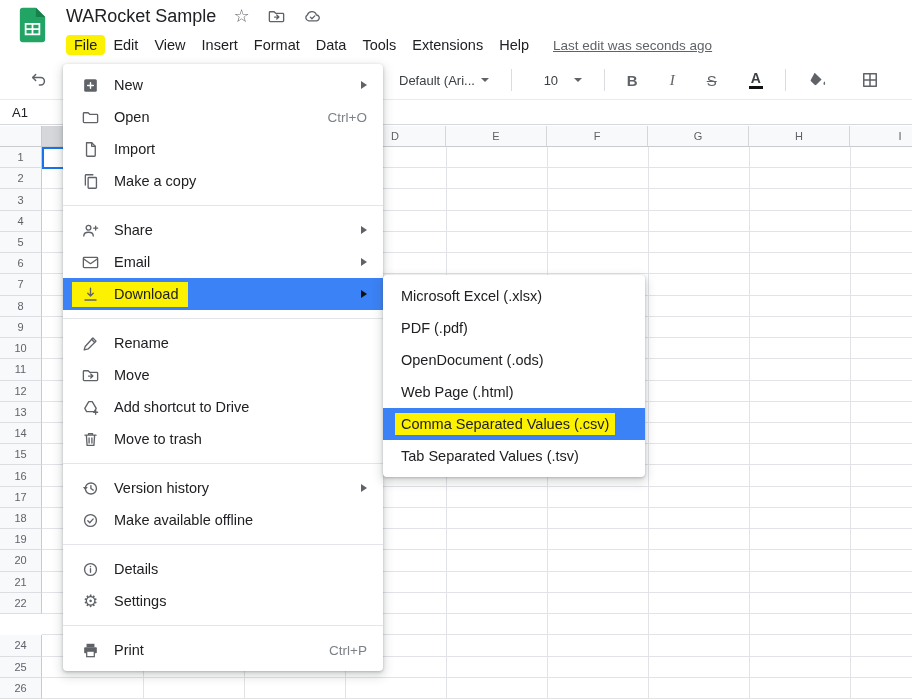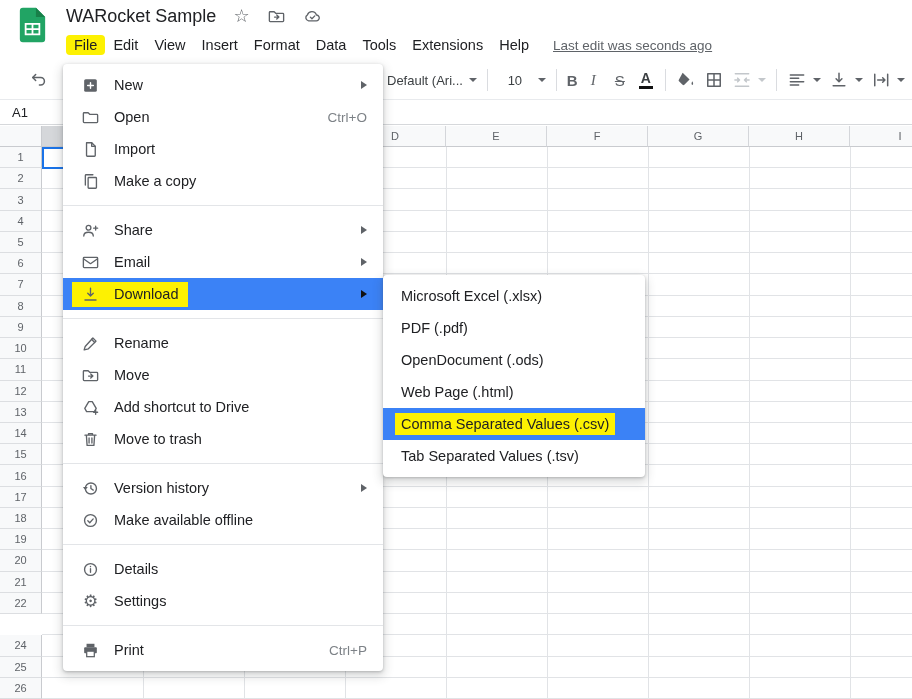--- a/index.html
+++ b/index.html
@@ -17,21 +17,21 @@
   .star-glyph { font-family:"DejaVu Sans", sans-serif; font-size:18px; line-height:1; }
   .menubar { display:flex; align-items:center; height:26px; }
   .mb-item { font-size:14.5px; color:#202124; padding:2px 8px; border-radius:4px; cursor:pointer; }
   .mb-item.hl { background:#fdf102; }
   .last-edit { margin-left:16px; font-size:13.5px; color:#5f6368; text-decoration:underline; cursor:pointer; }
 
   
   .toolbar { position:absolute; left:0; top:60px; width:912px; height:40px; background:#fff; border-bottom:1px solid #e8eaed; }
   .undo-btn { position:absolute; left:26px; top:7px; width:26px; height:26px; display:flex; align-items:center; justify-content:center; cursor:pointer; }
   .tb-group { position:absolute; left:383px; top:0; height:40px; display:flex; align-items:center; }
-  .tb-btn { display:flex; align-items:center; justify-content:space-between; height:26px; min-width:24px; padding:0 4px; border-radius:4px; cursor:pointer; color:#5f6368; }
+  .tb-btn { display:flex; align-items:center; justify-content:space-between; height:26px; min-width:24px; padding:0 16px; border-radius:4px; cursor:pointer; color:#5f6368; }
   .tb-sep { width:1px; height:22px; background:#dadce0; margin:0 6px; }
   .caret { width:0; height:0; border-top:4px solid #5f6368; border-left:4px solid transparent; border-right:4px solid transparent; margin-left:6px; }
   .caret.dis { border-top-color:#c3c7cb; }
   .fontname { font-size:13px; color:#3c4043; max-width:90px; white-space:nowrap; overflow:hidden; }
   .fontsize { font-size:13px; color:#3c4043; width:34px; text-align:center; }
   .fmt-b { font-weight:bold; font-size:15px; color:#5f6368; }
   .fmt-i { font-style:italic; font-size:15px; color:#5f6368; font-family:"Liberation Serif", serif; }
   .fmt-s { font-size:15px; color:#5f6368; text-decoration:line-through; }
   .fmt-a { font-size:14px; font-weight:bold; color:#3c4043; display:flex; flex-direction:column; align-items:center; line-height:1.05; }
   .fmt-a .bar { width:14px; height:3px; background:#111; margin-top:1px; }

